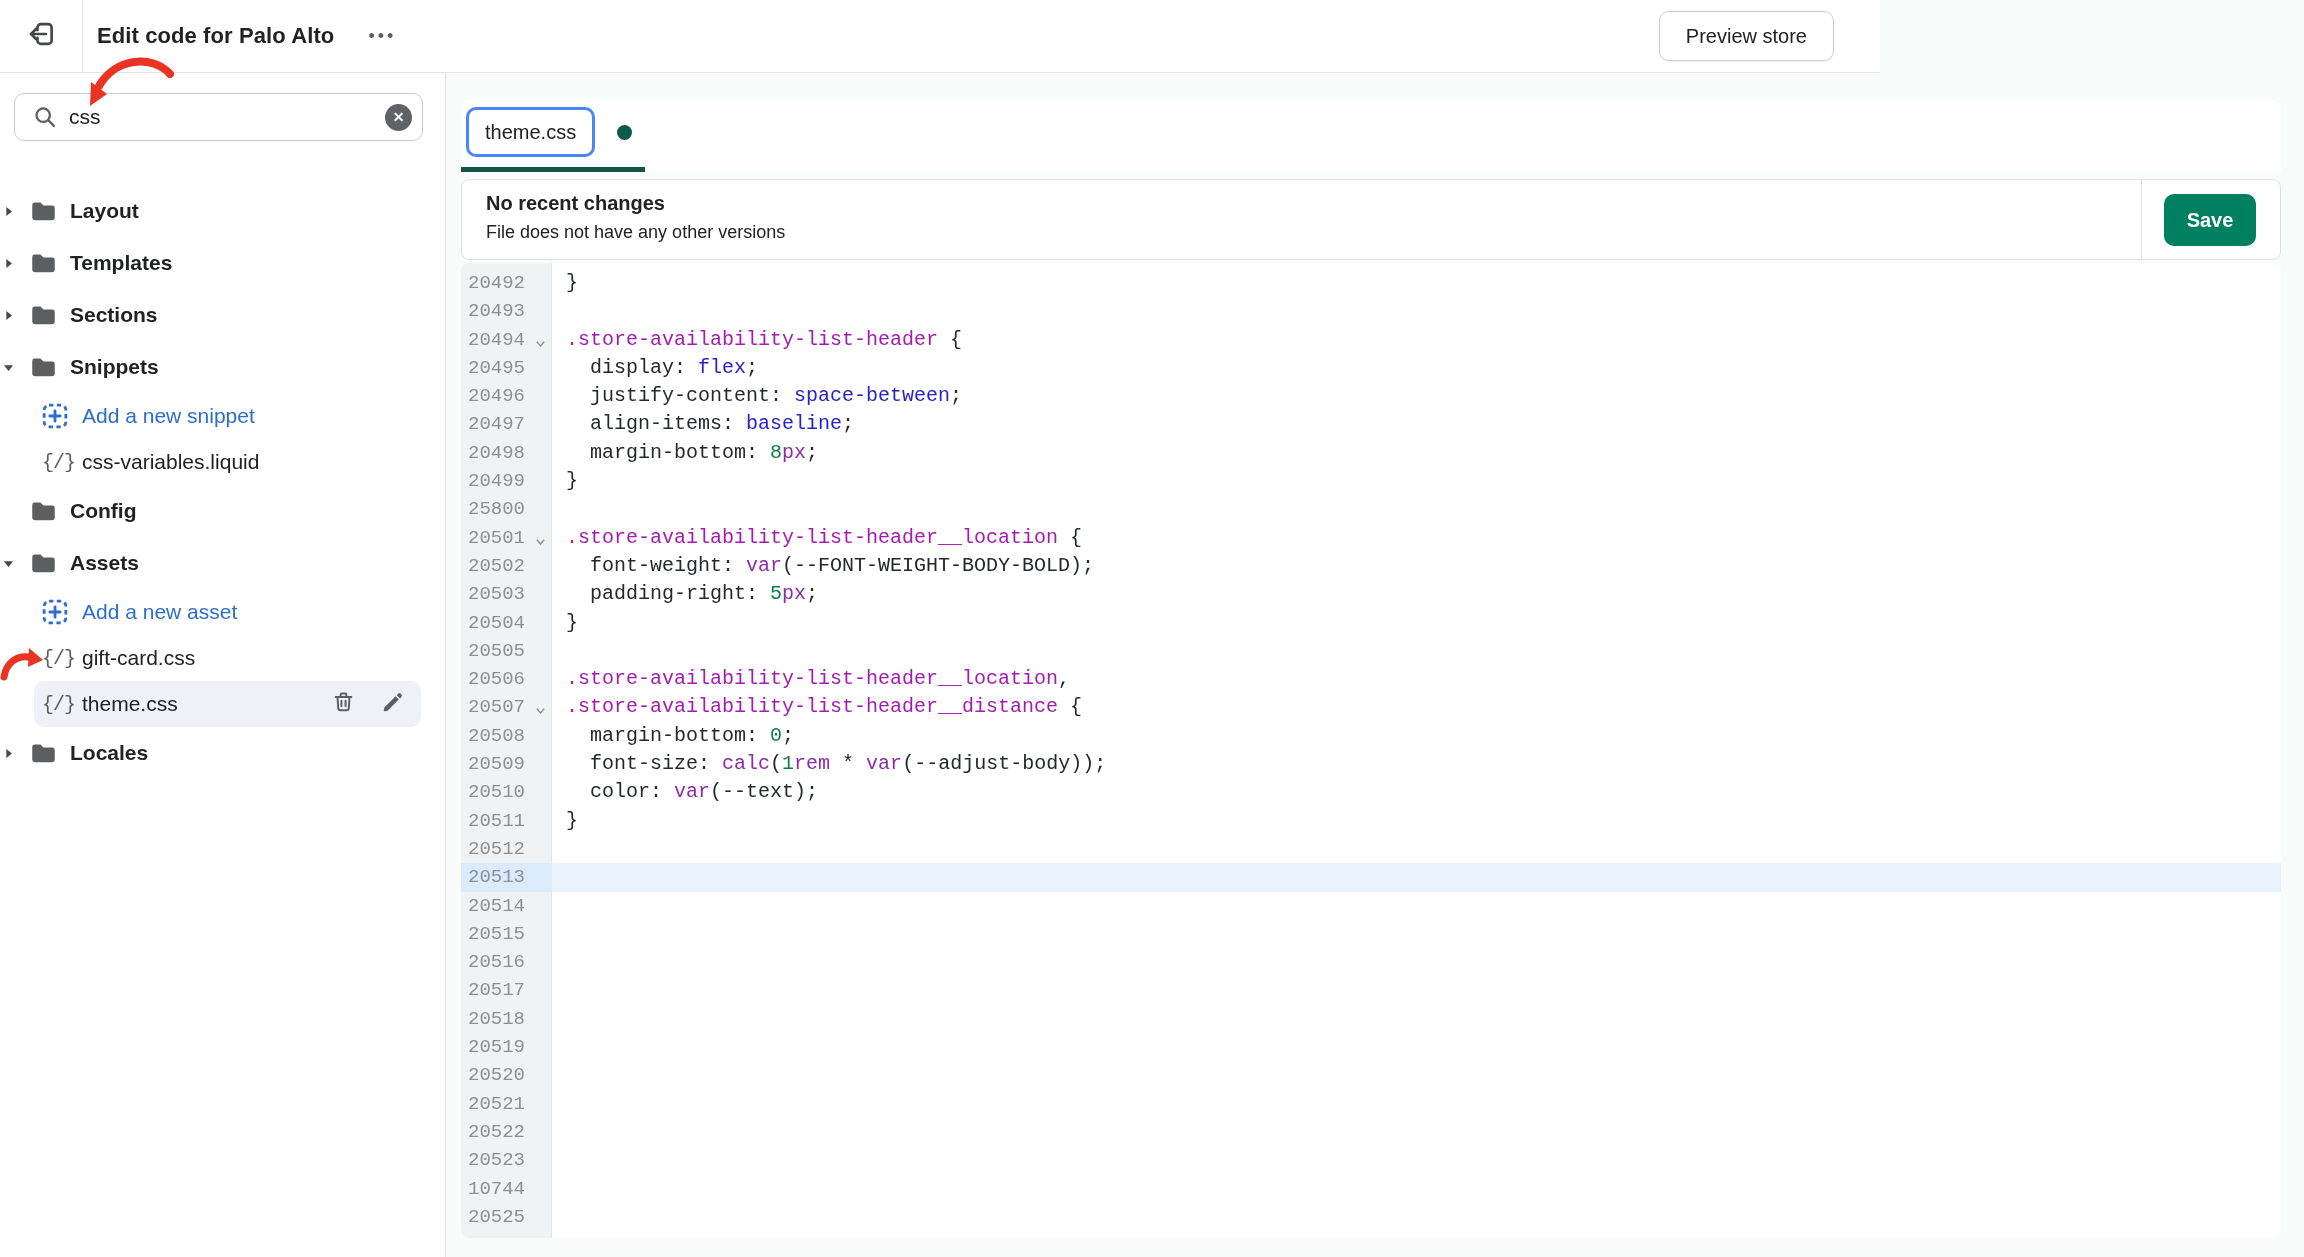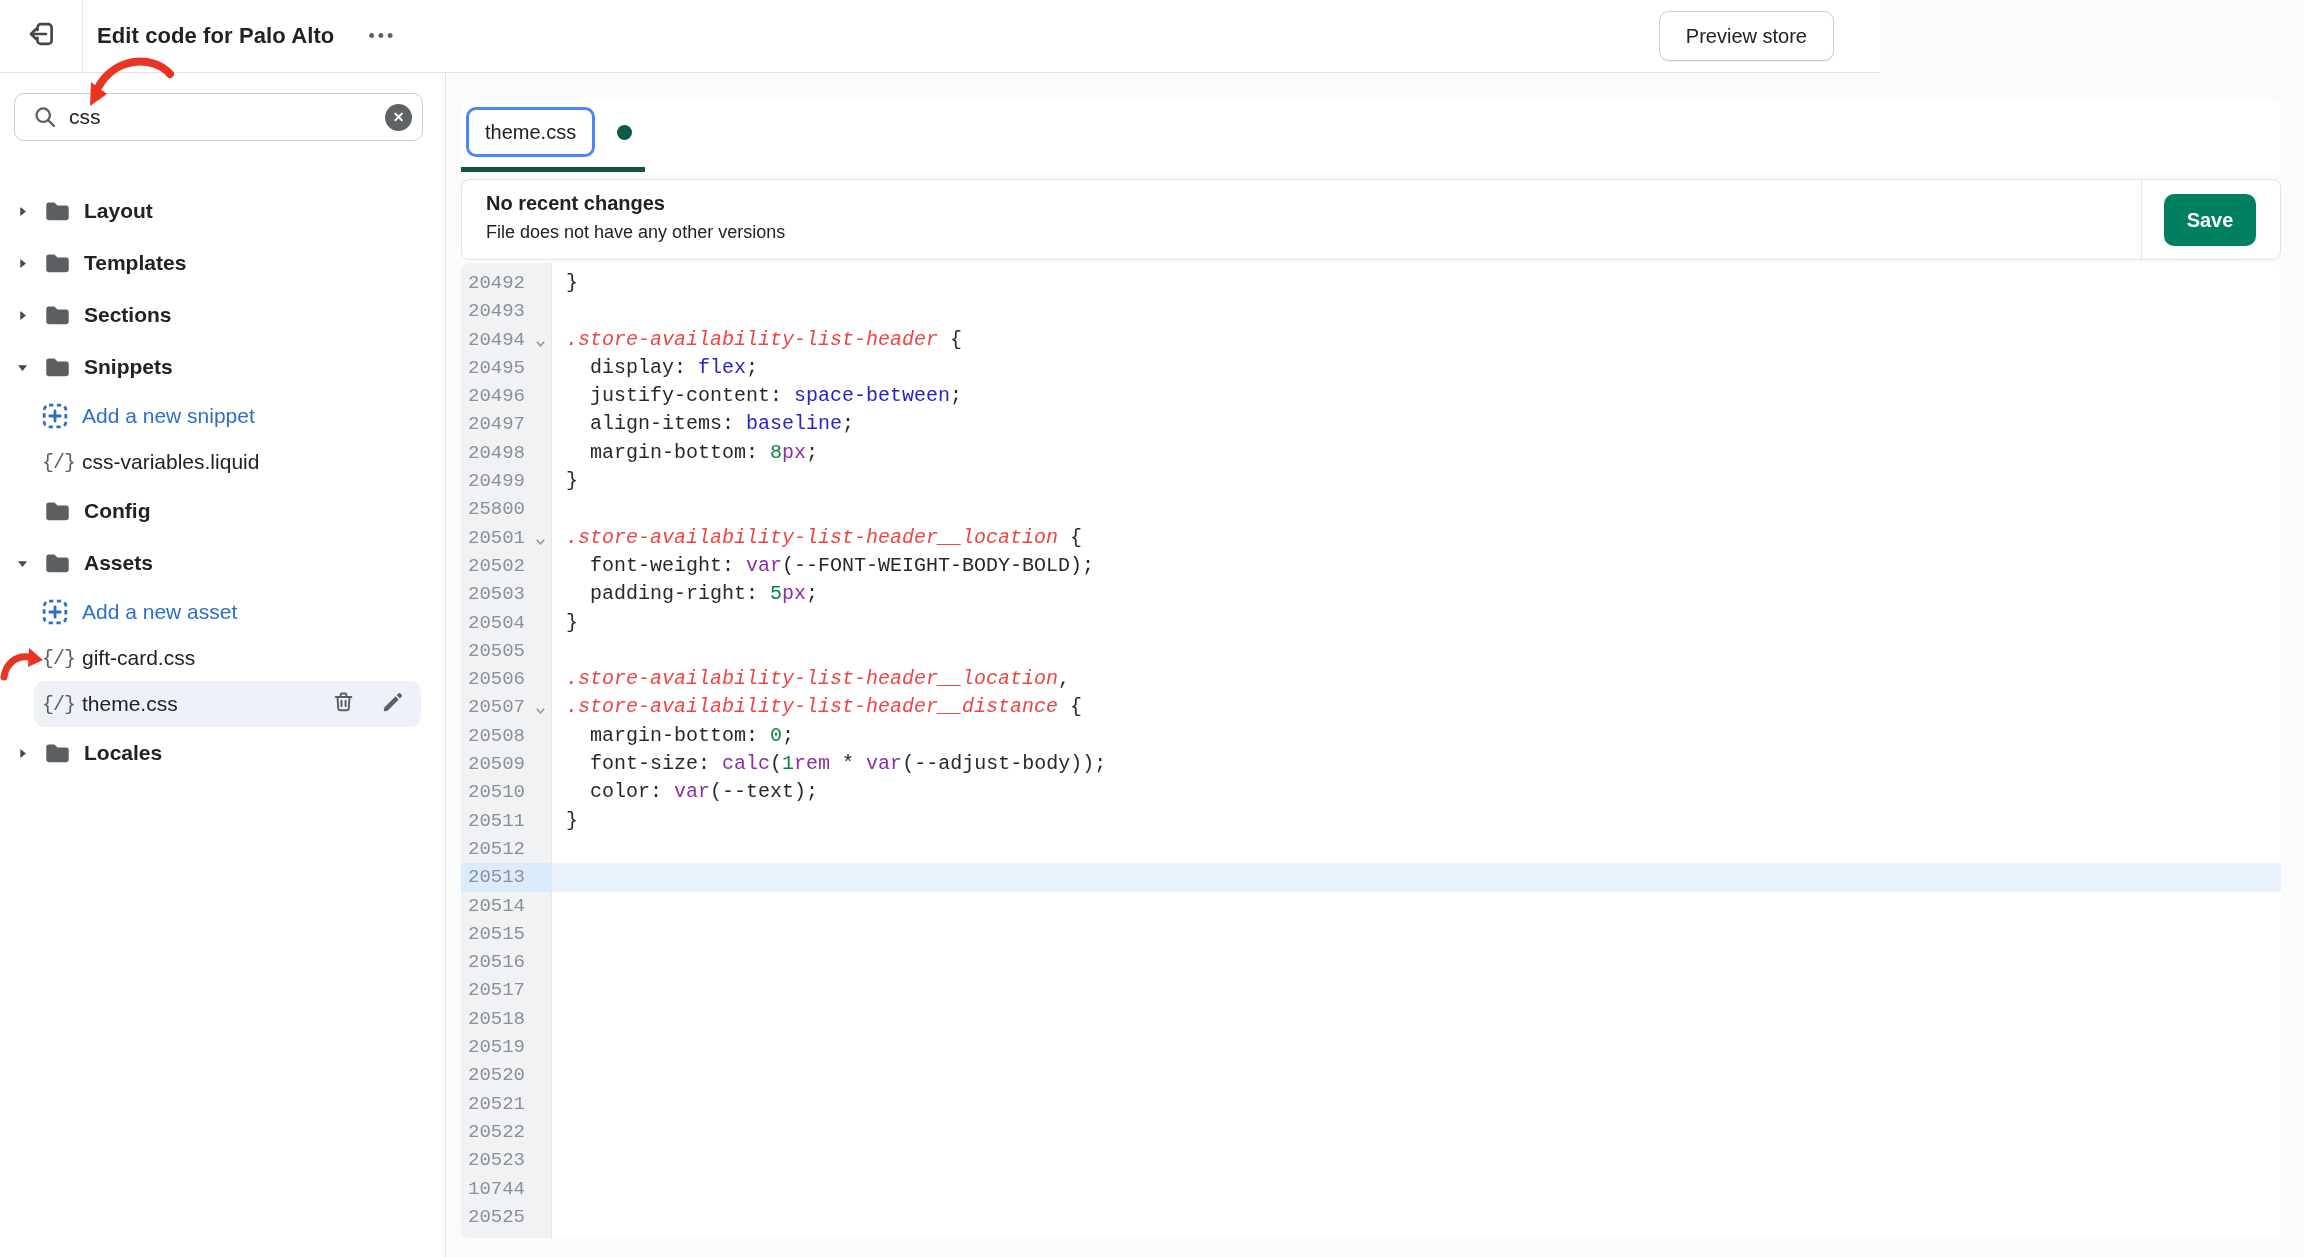--- a/index.html
+++ b/index.html
@@ -16,21 +16,21 @@
   .preview-btn{position:absolute;right:46px;top:11px;height:50px;padding:0 26px;background:#fff;border:1px solid #c9ccd0;border-radius:10px;font-size:20px;font-weight:500;color:#202223;display:flex;align-items:center;box-shadow:0 1px 0 rgba(0,0,0,.05);cursor:pointer;font-family:inherit;}
 
   
   .sidebar{position:absolute;left:0;top:73px;width:445px;height:1184px;background:#fff;border-right:1px solid #e1e3e5;}
   .search-box{position:absolute;left:14px;top:20px;width:409px;height:48px;border:1px solid #c9ccd0;border-radius:10px;background:#fff;display:flex;align-items:center;padding:0 10px;box-sizing:border-box;}
   .search-box .mag{display:flex;margin:0 10px 0 8px;}
   .search-input{border:none;outline:none;flex:1;font-size:21px;color:#202223;font-family:inherit;background:transparent;}
   .clear-btn{width:27px;height:27px;border-radius:50%;background:#5f6368;color:#fff;display:flex;align-items:center;justify-content:center;font-size:14px;font-weight:bold;cursor:pointer;flex:none;}
   .tree{position:absolute;left:0;top:90px;right:0;padding-top:22px;}
   .row{display:flex;align-items:center;cursor:pointer;}
-  .row.folder{height:52px;padding-left:16px;}
+  .row.folder{height:52px;padding-left:2px;}
   .row.file,.row.add{height:46px;padding-left:42px;}
   .row .chev{width:28px;display:flex;align-items:center;flex:none;}
   .row .ficon{width:40px;display:flex;align-items:center;flex:none;}
   .row .lbl{font-size:21px;}
   .row.folder .lbl{font-weight:600;}
   .row.add .lbl{color:#2c6ecb;}
   .codeglyph{font-family:"Liberation Mono",monospace;font-size:20px;color:#5c5f62;letter-spacing:-1px;}
   .row.selected{margin:0 24px 0 34px;padding-left:8px;background:#eef2f8;border-radius:10px;height:46px;}
   .row .actions{margin-left:auto;display:flex;align-items:center;gap:26px;padding-right:16px;}
   .row .actions svg{cursor:pointer;}
@@ -53,21 +53,21 @@
   .codecard{position:absolute;left:461px;top:263px;width:1820px;height:975px;background:#fff;border-radius:8px;overflow:hidden;}
   .gutter-bg{position:absolute;left:0;top:0;bottom:0;width:90px;background:#f1f2f3;border-right:1px solid #e4e6e8;}
   .codelines{position:absolute;left:0;top:6px;right:0;font-family:"Liberation Mono",monospace;font-size:20px;line-height:28.3px;}
   .cl{display:flex;height:28.3px;white-space:pre;}
   .ln{width:91px;flex:none;position:relative;font-size:19px;color:#8b9096;box-sizing:border-box;}
   .ln .num{position:absolute;right:27px;}
   .ln .fold{position:absolute;right:6px;top:4px;}
   .cc{flex:1;padding-left:14px;color:#24292e;}
   .cl.active .cc{background:#e9f2fd;}
   .cl.active .ln{background:#dcebfb;}
-  .tk-sel{color:#ef4444;font-style:italic;}
+  .tk-sel{color:#a21caf;}
   .tk-val{color:#2823c8;}
   .tk-num{color:#118047;}
   .tk-fn{color:#8c2ca6;}
   .tk-pl{color:#24292e;}
 
   
   .arrow{position:absolute;z-index:50;pointer-events:none;}
   .arrow1{left:60px;top:50px;}
   .arrow2{left:0px;top:645px;}
 </style>

